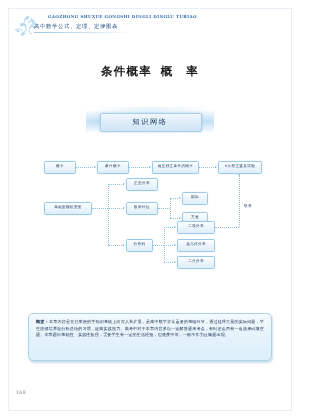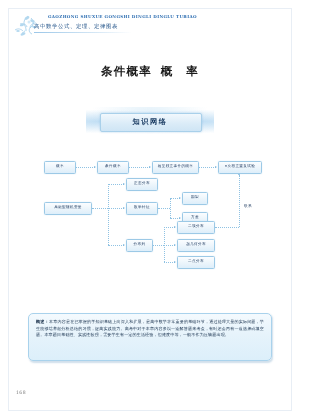--- a/index.html
+++ b/index.html
@@ -76,21 +76,21 @@
   .banner-plate{
     position:absolute;left:0;top:0;width:100px;height:17px;
     background:linear-gradient(to bottom,#f2f8fd 0%,#dbecf8 55%,#cfe5f5 100%);
     border:0.6px solid #a9d0ea;
     border-radius:2px;
     box-shadow:0 0 2px rgba(120,180,220,.5);
   }
   .banner-label{
     position:absolute;left:0;top:0;width:100px;height:17px;
     display:flex;align-items:center;justify-content:center;
-    font-size:7.2px;font-weight:bold;letter-spacing:1.6px;
+    font-size:7.2px;font-weight:normal;letter-spacing:1.6px;
     color:#14365e;
   }
 
   
   #diagram{
     position:absolute;left:40px;top:155px;width:222px;height:118px;
   }
   .node{
     position:absolute;
     box-sizing:border-box;

